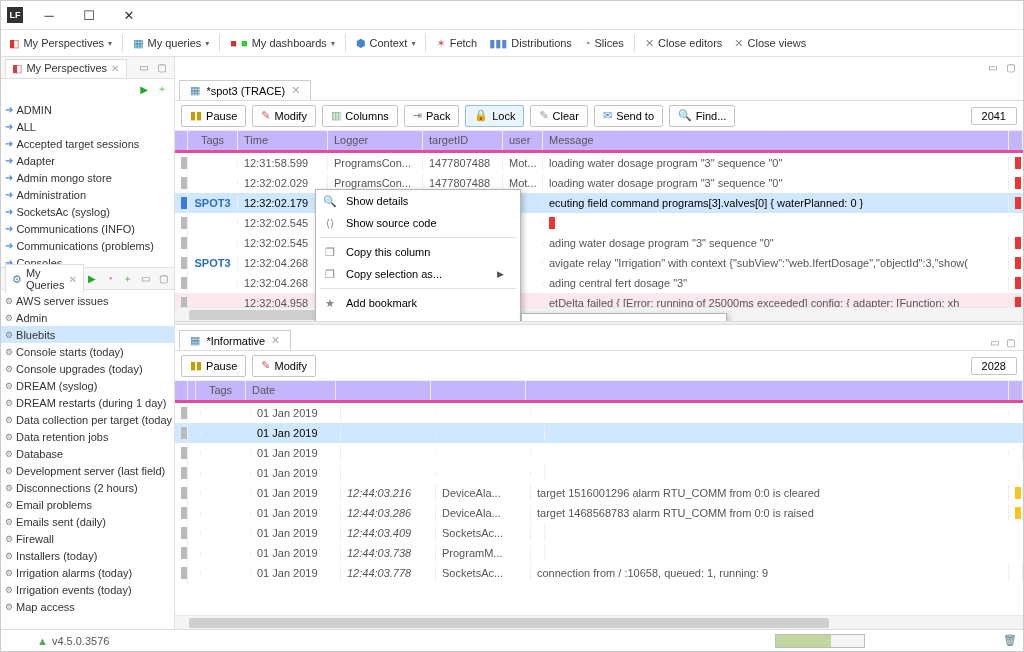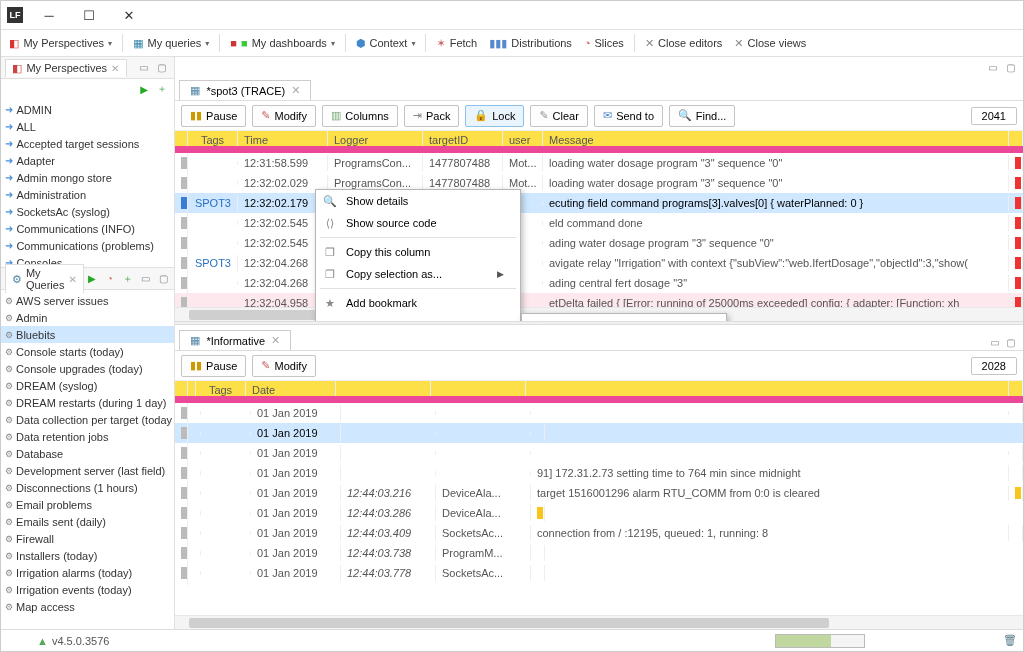--- a/index.html
+++ b/index.html
@@ -43,21 +43,21 @@
 .tabbar { height: 24px; display: flex; align-items: flex-end; padding-left: 4px; border-bottom: 1px solid #ddd; }
 .tab { background: #fff; border: 1px solid #ccc; border-bottom: none; padding: 3px 10px; font-size: 11px; display: flex; align-items: center; gap: 6px; }
 .tab .x { color: #aaa; }
 
 .viewtoolbar { height: 30px; display: flex; align-items: center; padding: 0 6px; gap: 6px; border-bottom: 1px solid #eee; }
 .vbtn { display: flex; align-items: center; gap: 4px; height: 22px; padding: 0 8px; border: 1px solid #c5c5c5; border-radius: 2px; background: #fdfdfd; cursor: pointer; }
 .vbtn.locked { background: #eaf4fd; border-color: #8fc0e8; }
 .counter { margin-left: auto; border: 1px solid #c5c5c5; padding: 2px 10px; border-radius: 2px; }
 
 .grid { flex: 1; overflow: hidden; display: flex; flex-direction: column; position: relative; }
-.ghead { display: flex; height: 22px; border-bottom: 7px solid #ec4899; background: #fde047; color: #555; }
+.ghead { display: flex; height: 22px; border-bottom: 3px solid #ec4899; background: #c4b5fd; color: #555; }
 .gcol { padding: 3px 6px; border-right: 1px solid #eee; overflow: hidden; white-space: nowrap; }
 .grows { flex: 1; overflow-y: hidden; }
 .grow { display: flex; height: 20px; align-items: center; color: #555; }
 .grow.sel { background: #cfe8ff; color: #000; }
 .grow.err { background: #fde8ed; }
 .grow .gcol { padding: 2px 6px; }
 .gmarker { width: 8px; }
 .gmarker span { display: block; width: 6px; height: 12px; margin: 4px 0; }
 
 .c-tag { width: 50px; text-align: center; }
@@ -68,21 +68,21 @@
 .c-msg { flex: 1; }
 .c-date { width: 90px; padding-left:6px;}
 .c-time2 { width: 95px; font-style: italic; }
 .c-logger2 { width: 95px; }
 .c-msg2 { flex: 1; }
 .c-stripe { width: 8px; display: flex; align-items: stretch; padding: 0; }
 .c-stripe span { width: 3px; height: 100%; }
 .c-mark { width: 14px; }
 .c-mark span { display: block; width: 6px; height: 12px; }
 
-.spot { color: #2a6fbd; font-weight: 400; text-align: right; }
+.spot { color: #2a6fbd; font-weight: 700; }
 
 .ctxmenu { position: absolute; background: #fff; border: 1px solid #b6b6b6; box-shadow: 2px 2px 6px rgba(0,0,0,0.25); z-index: 100; }
 .ctxmenu .cmi { display: flex; align-items: center; height: 22px; padding: 0 16px 0 6px; gap: 8px; cursor: pointer; white-space: nowrap; }
 .cmi .cic { width: 16px; display: flex; justify-content: center; color: #888; }
 .cmi .arw { margin-left: auto; color: #555; font-size: 9px; }
 .ctxmenu .cdiv { height: 1px; background: #e0e0e0; margin: 3px 4px; }
 
 .statusbar { height: 22px; border-top: 1px solid #ddd; display: flex; align-items: center; padding: 0 6px; font-size: 11px; color: #555; }
 .statusbar .sv { margin-left: 30px; display: flex; align-items: center; gap: 4px; }
 .statusbar .prog { margin-left: auto; margin-right: 130px; width: 90px; height: 14px; border: 1px solid #bbb; position: relative; background: #f4f4f4; display: flex; align-items: center; }
@@ -273,21 +273,21 @@
             <div class="treeitem">
               <span class="gear">⚙</span>
               <span>Database</span>
             </div>
             <div class="treeitem">
               <span class="gear">⚙</span>
               <span>Development server (last field)</span>
             </div>
             <div class="treeitem">
               <span class="gear">⚙</span>
-              <span>Disconnections (1 hours)</span>
+              <span>Disconnections (2 hours)</span>
             </div>
             <div class="treeitem">
               <span class="gear">⚙</span>
               <span>Email problems</span>
             </div>
             <div class="treeitem">
               <span class="gear">⚙</span>
               <span>Emails sent (daily)</span>
             </div>
             <div class="treeitem">
@@ -419,21 +419,20 @@
             </div>
             <div class="grow">
               <div class="gcol gmarker">
                 <span style="background:#bbb"></span>
               </div>
               <div class="gcol c-tag "></div>
               <div class="gcol c-time">12:32:02.545</div>
               <div class="gcol c-logger"></div>
               <div class="gcol c-target"></div>
               <div class="gcol c-user"></div>
-              <div class="gcol c-msg">eld command done</div>
               <div class="gcol c-mark">
                 <span style="background:#e33"></span>
               </div>
             </div>
             <div class="grow">
               <div class="gcol gmarker">
                 <span style="background:#bbb"></span>
               </div>
               <div class="gcol c-tag "></div>
               <div class="gcol c-time">12:32:02.545</div>
@@ -618,21 +617,20 @@
               <div class="gcol gmarker">
                 <span style="background:#bbb"></span>
               </div>
               <div class="gcol c-stripe">
                 <span style="background:#4aa3df"></span>
               </div>
               <div class="gcol c-tag"></div>
               <div class="gcol c-date">01 Jan 2019</div>
               <div class="gcol c-time2"></div>
               <div class="gcol c-logger2"></div>
-              <div class="gcol c-msg2">                                91] 172.31.2.73  setting time to 764 min since midnight</div>
               <div class="gcol c-mark">
                 <span style="background:transparent"></span>
               </div>
             </div>
             <div class="grow">
               <div class="gcol gmarker">
                 <span style="background:#bbb"></span>
               </div>
               <div class="gcol c-stripe">
                 <span style="background:#f8c51c"></span>
@@ -650,36 +648,36 @@
               <div class="gcol gmarker">
                 <span style="background:#bbb"></span>
               </div>
               <div class="gcol c-stripe">
                 <span style="background:#56b556"></span>
               </div>
               <div class="gcol c-tag"></div>
               <div class="gcol c-date">01 Jan 2019</div>
               <div class="gcol c-time2">12:44:03.286</div>
               <div class="gcol c-logger2">DeviceAla...</div>
+              <div class="gcol c-msg2">target 1468568783 alarm RTU_COMM from 0:0 is raised</div>
               <div class="gcol c-mark">
                 <span style="background:#f8c51c"></span>
               </div>
             </div>
             <div class="grow">
               <div class="gcol gmarker">
                 <span style="background:#bbb"></span>
               </div>
               <div class="gcol c-stripe">
                 <span style="background:#f8c51c"></span>
               </div>
               <div class="gcol c-tag"></div>
               <div class="gcol c-date">01 Jan 2019</div>
               <div class="gcol c-time2">12:44:03.409</div>
               <div class="gcol c-logger2">SocketsAc...</div>
-              <div class="gcol c-msg2">connection from /                  :12195, queued: 1, running: 8</div>
               <div class="gcol c-mark">
                 <span style="background:transparent"></span>
               </div>
             </div>
             <div class="grow">
               <div class="gcol gmarker">
                 <span style="background:#bbb"></span>
               </div>
               <div class="gcol c-stripe">
                 <span style="background:#4aa3df"></span>
@@ -696,20 +694,21 @@
               <div class="gcol gmarker">
                 <span style="background:#bbb"></span>
               </div>
               <div class="gcol c-stripe">
                 <span style="background:#56b556"></span>
               </div>
               <div class="gcol c-tag"></div>
               <div class="gcol c-date">01 Jan 2019</div>
               <div class="gcol c-time2">12:44:03.778</div>
               <div class="gcol c-logger2">SocketsAc...</div>
+              <div class="gcol c-msg2">connection from /                  :10658, queued: 1, running: 9</div>
               <div class="gcol c-mark">
                 <span style="background:transparent"></span>
               </div>
             </div>
           </div>
         <div class="hscroll">
             <div class="thumb" style="left:14px;width:640px;"></div>
           </div>
       </div>
     </div>

